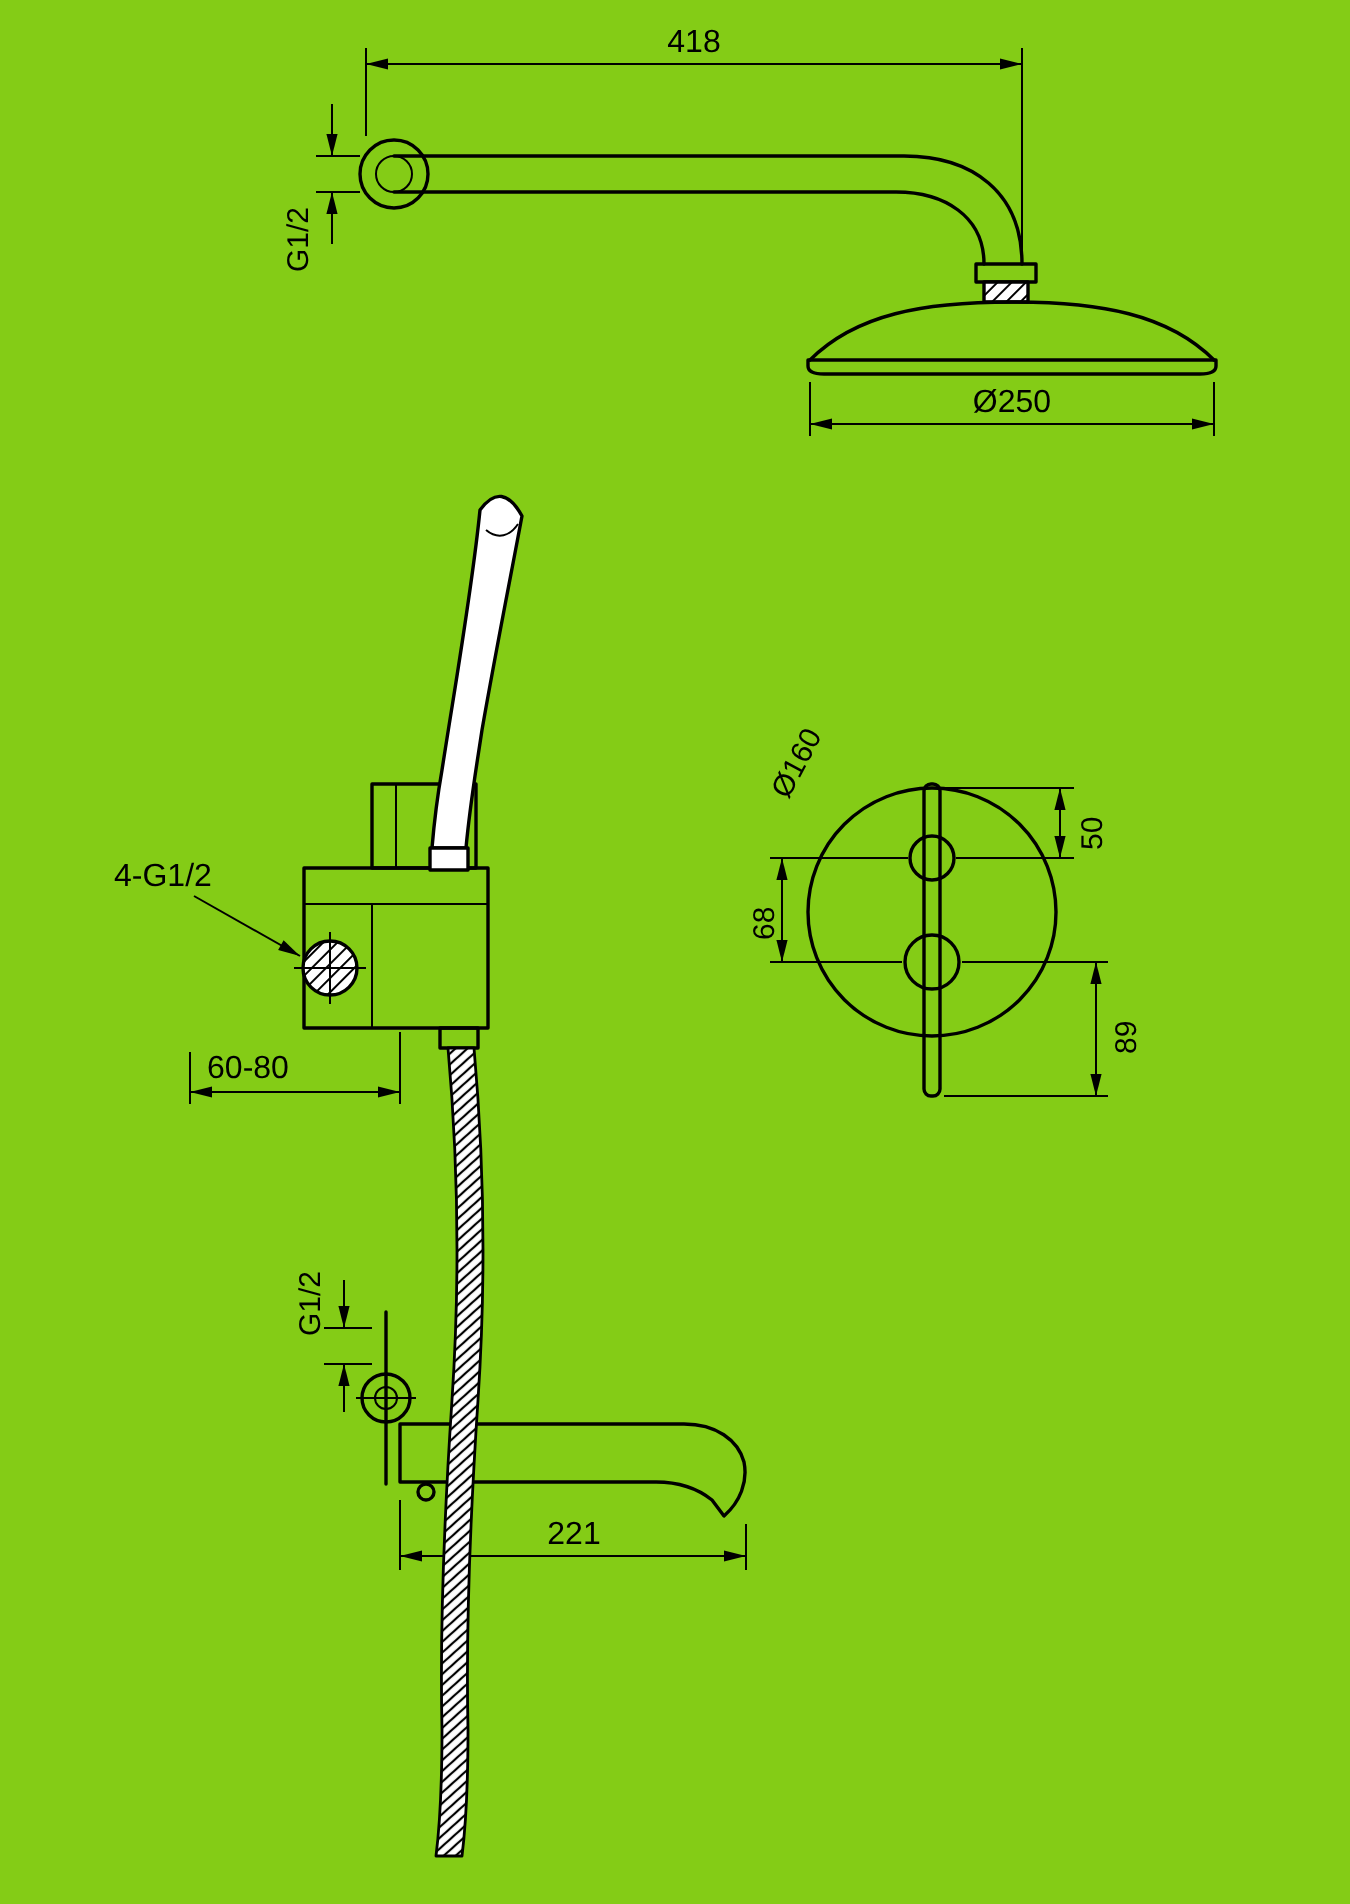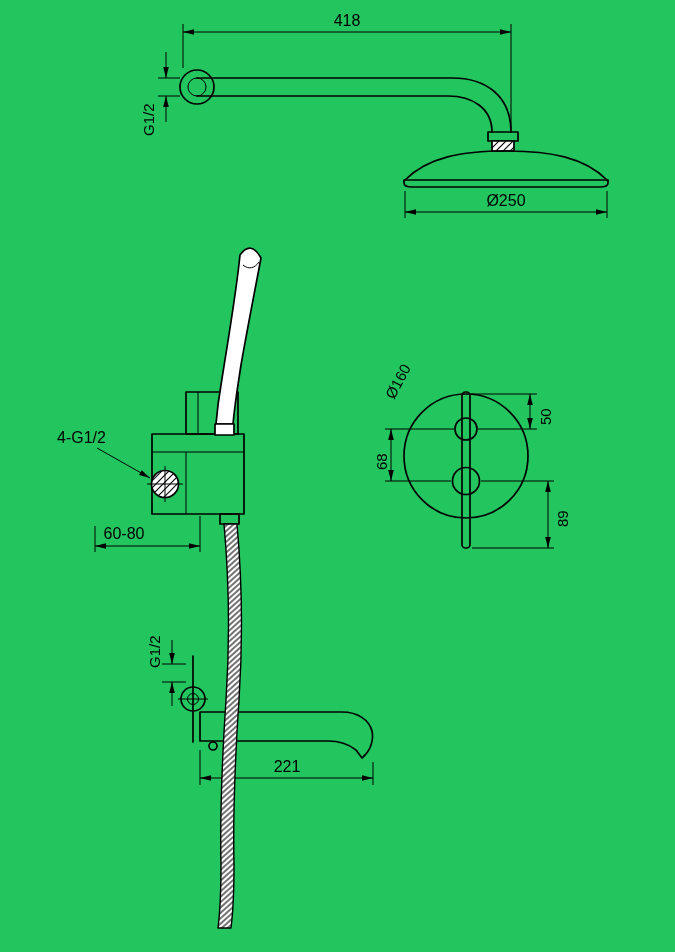--- a/index.html
+++ b/index.html
@@ -1,16 +1,16 @@
 <!DOCTYPE html>
 <html><head>
 <meta charset="utf-8">
 <style>
   html,body{margin:0;padding:0;background:#ffffff;}
-  .canvas{position:relative;width:675px;height:952px;background:#22c55e;overflow:hidden;}
+  .canvas{position:relative;width:675px;height:952px;background:#84cc16;overflow:hidden;}
   svg{position:absolute;left:0;top:0;}
   svg text{font-family:"Liberation Sans", sans-serif;font-size:16px;fill:#000;}
   svg text.rot{font-size:15px;}
   .obj{fill:none;stroke:#000;stroke-width:1.7;stroke-linejoin:round;stroke-linecap:round;}
   .thin{fill:none;stroke:#000;stroke-width:1;}
   .hatched{fill:url(#hatch);}
   .ribbed{fill:url(#ribs);}
   .whitefill{fill:#fff;}
 </style>
 </head>

